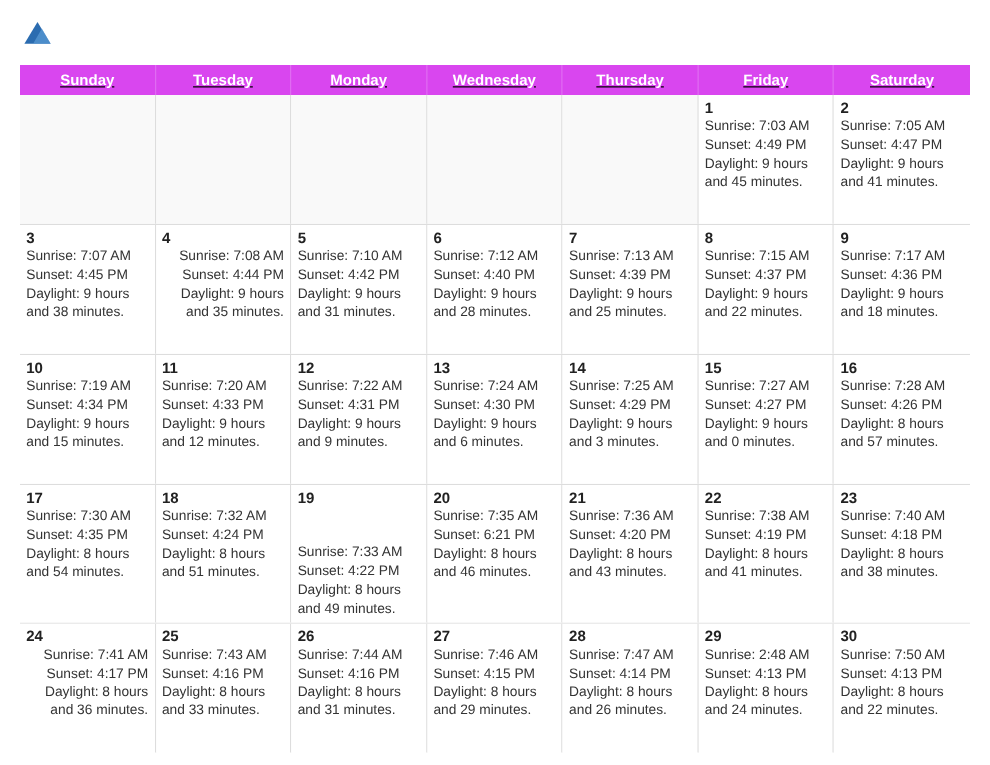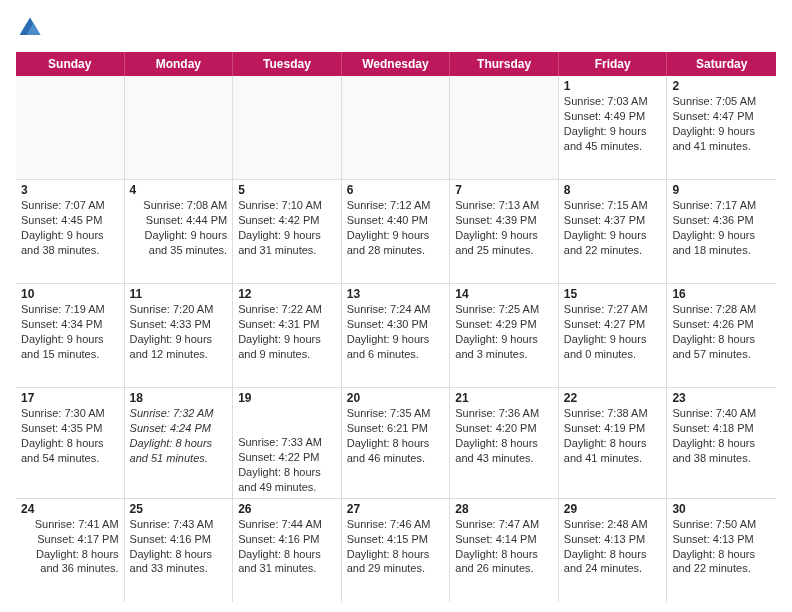--- a/index.html
+++ b/index.html
@@ -61,22 +61,23 @@
       color: #444;
     }
     .calendar {
       flex: 1;
       display: flex;
       flex-direction: column;
     }
     .cal-header-row {
       display: grid;
       grid-template-columns: repeat(7, 1fr);
-      background: #be185d;
+      background: #d946ef;
       border-radius: 0;
+      text-decoration: underline;
     }
     .cal-header-cell {
       color: #fff;
       font-size: 12px;
       font-weight: bold;
       text-align: center;
       padding: 5px 2px;
       border-right: 1px solid rgba(255,255,255,0.2);
     }
     .cal-header-cell:last-child { border-right: none; }
@@ -133,22 +134,22 @@
     </div>
     <div class="title-block">
       <div class="month-title"></div>
       <div class="location"></div>
     </div>
   </div>
 
   <div class="calendar">
     <div class="cal-header-row">
     <div class="cal-header-cell">Sunday</div>
+        <div class="cal-header-cell">Tuesday</div>
         <div class="cal-header-cell">Monday</div>
-        <div class="cal-header-cell">Tuesday</div>
         <div class="cal-header-cell">Wednesday</div>
         <div class="cal-header-cell">Thursday</div>
         <div class="cal-header-cell">Friday</div>
         <div class="cal-header-cell">Saturday</div>
       </div>
     <div class="cal-body">
     <div class="cal-row">
           <div class="cal-cell empty"></div>
           <div class="cal-cell empty"></div>
           <div class="cal-cell empty"></div>
@@ -257,21 +258,21 @@
         </div>
         <div class="cal-row">
           <div class="cal-cell">
             <span class="day-num">17</span>
             <div class="cell-text" style="white-space: pre-line;">Sunrise: 7:30 AM
 Sunset: 4:35 PM
 Daylight: 8 hours and 54 minutes.</div>
           </div>
           <div class="cal-cell">
             <span class="day-num">18</span>
-            <div class="cell-text" style="white-space: pre-line; font-style: italic;">Sunrise: 7:32 AM
+            <div class="cell-text" style="white-space: pre-line;">Sunrise: 7:32 AM
 Sunset: 4:24 PM
 Daylight: 8 hours and 51 minutes.</div>
           </div>
           <div class="cal-cell">
             <span class="day-num">19</span>
             <div class="cell-text" style="white-space: pre-line; margin-top: 30px;">Sunrise: 7:33 AM
 Sunset: 4:22 PM
 Daylight: 8 hours and 49 minutes.</div>
           </div>
           <div class="cal-cell">

